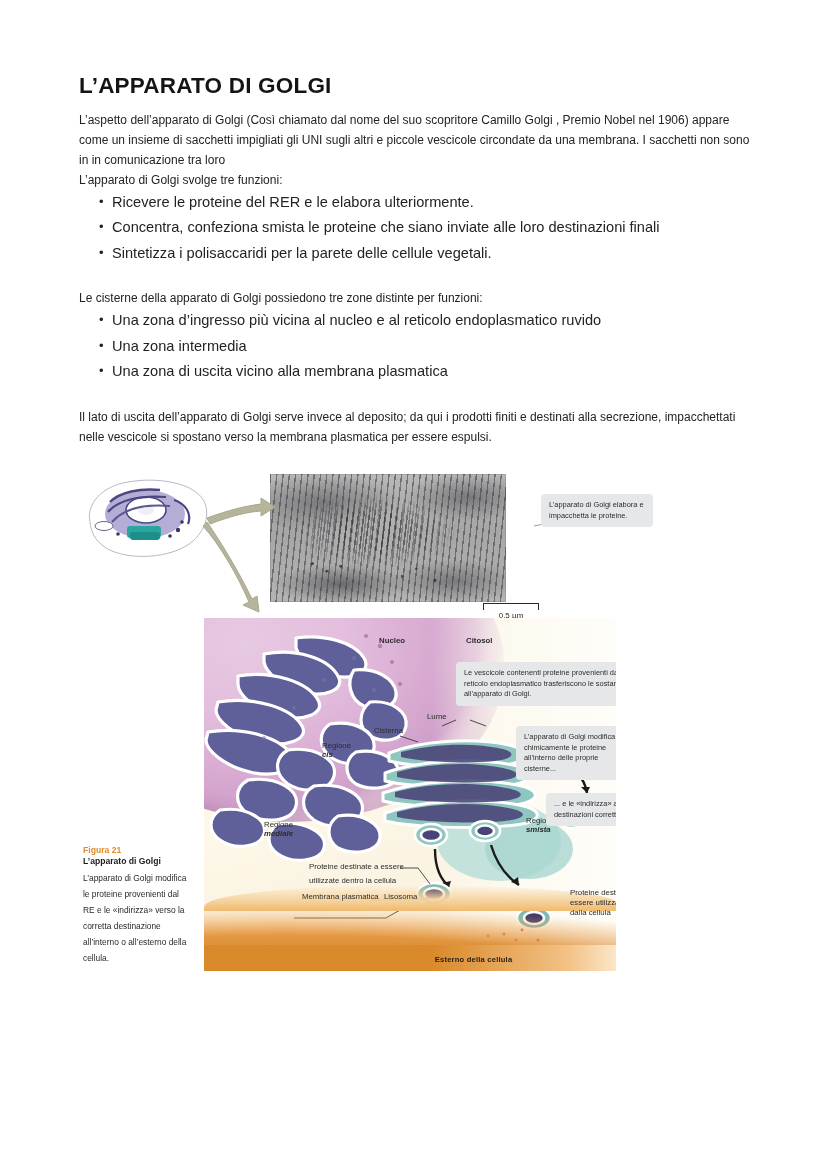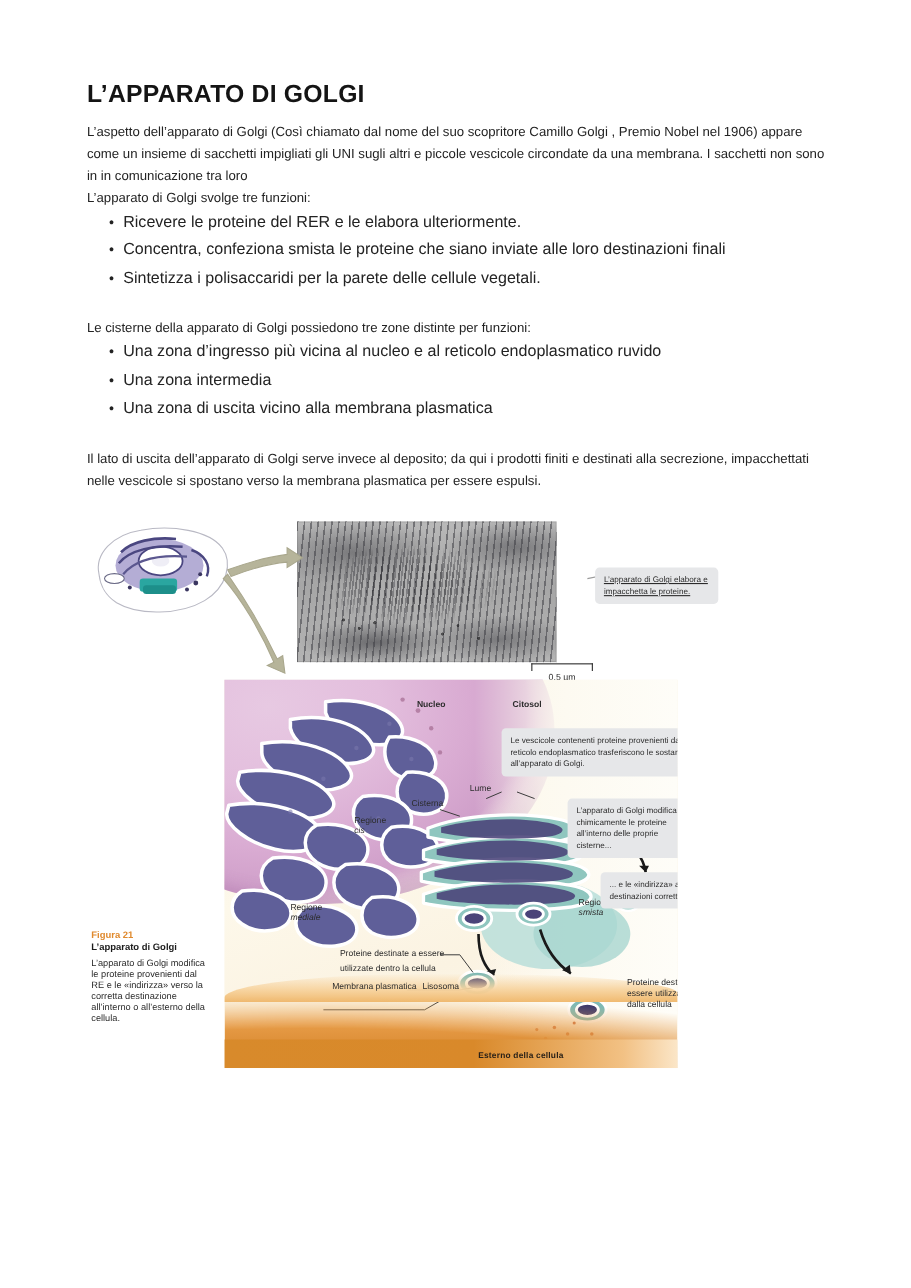--- a/index.html
+++ b/index.html
@@ -122,21 +122,21 @@
 
   .callout {
     position: absolute;
     background: #e6e7e9;
     border-radius: 4px;
     padding: 6px 8px;
     font-size: 7.4px;
     line-height: 10.6px;
     color: #2b2b2b;
   }
-  #callout-top { left: 462px; top: 50px; width: 96px; text-decoration: underline; }
+  #callout-top { left: 462px; top: 28px; width: 96px; }
 
   .scalebar {
     position: absolute;
     left: 404px;
     top: 137px;
     width: 56px;
     text-align: center;
   }
   .scalebar .bar {
     height: 6px;
@@ -218,21 +218,21 @@
   .er { position: absolute; left: 0; top: 10px; width: 270px; height: 270px; }
   .golgi { position: absolute; left: 175px; top: 105px; width: 230px; height: 180px; }
 
   .panel-label {
     position: absolute;
     font-size: 7.8px;
     font-weight: bold;
     color: #2c2c2c;
     white-space: nowrap;
   }
-  .panel-label em { font-style: italic; font-weight: normal; display: block; }
+  .panel-label em { font-style: italic; font-weight: bold; display: block; }
 
   #lbl-nucleo   { left: 175px; top: 18px; }
   #lbl-citosol  { left: 262px; top: 18px; }
   #lbl-lume     { left: 223px; top: 94px; font-weight: normal; }
   #lbl-cisterna { left: 170px; top: 108px; font-weight: normal; text-align: right; }
   #lbl-regione-cis    { left: 118px; top: 123px; font-weight: normal; }
   #lbl-regione-mediale{ left: 60px;  top: 202px; font-weight: normal; }
   #lbl-regione-trans  { left: 322px; top: 198px; font-weight: normal; }
   #lbl-proteine-dentro{ left: 105px; top: 242px; font-weight: normal; line-height: 14px; white-space: normal; width: 118px; }
   #lbl-membrana  { left: 98px;  top: 274px; font-weight: normal; line-height: 10px; }
@@ -257,21 +257,21 @@
     margin-bottom: 1px;
   }
   .fig-caption .fig-head {
     font-size: 8.6px;
     font-weight: bold;
     color: #1c1c1c;
     margin-bottom: 4px;
   }
   .fig-caption .fig-body {
     font-size: 8.4px;
-    line-height: 10px;
+    line-height: 16px;
     color: #2a2a2a;
   }
 </style>
 </head>
 <body>
 
 <div class="page">
 
   <div class="text-block">
     <h1 class="doc-title">L’APPARATO DI GOLGI</h1>

